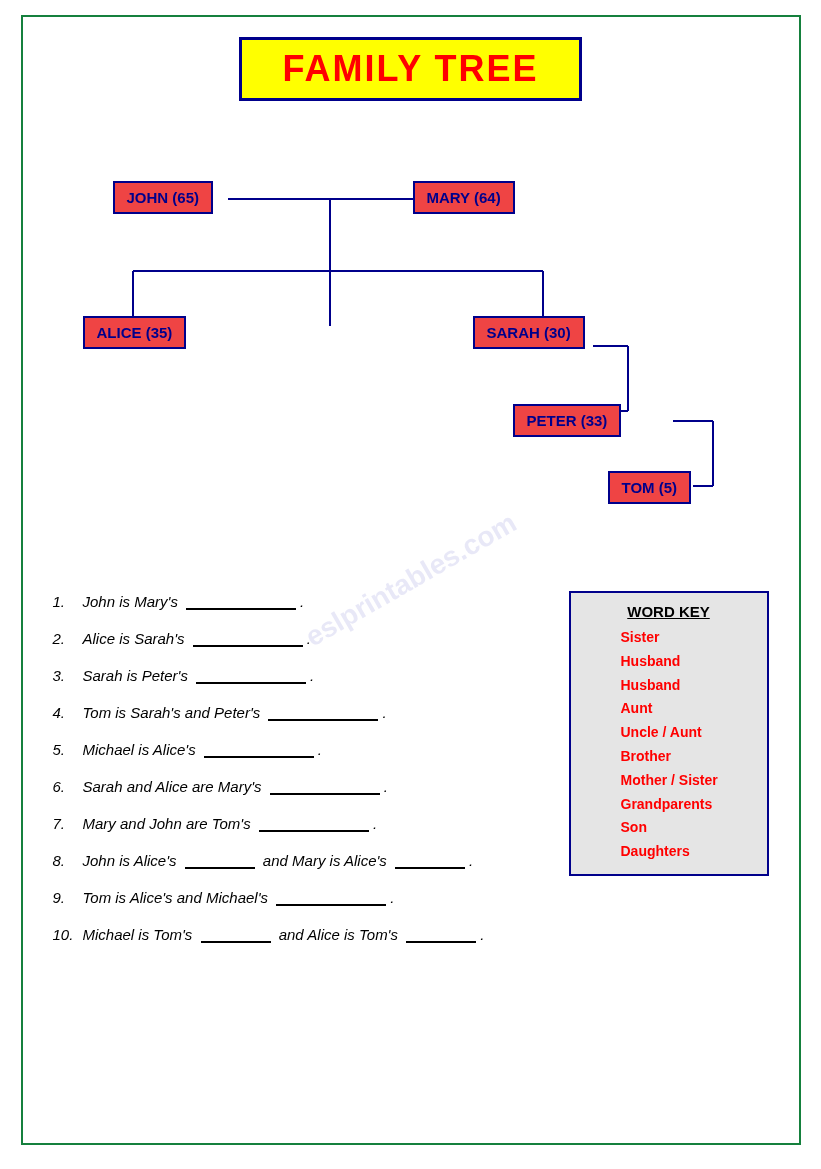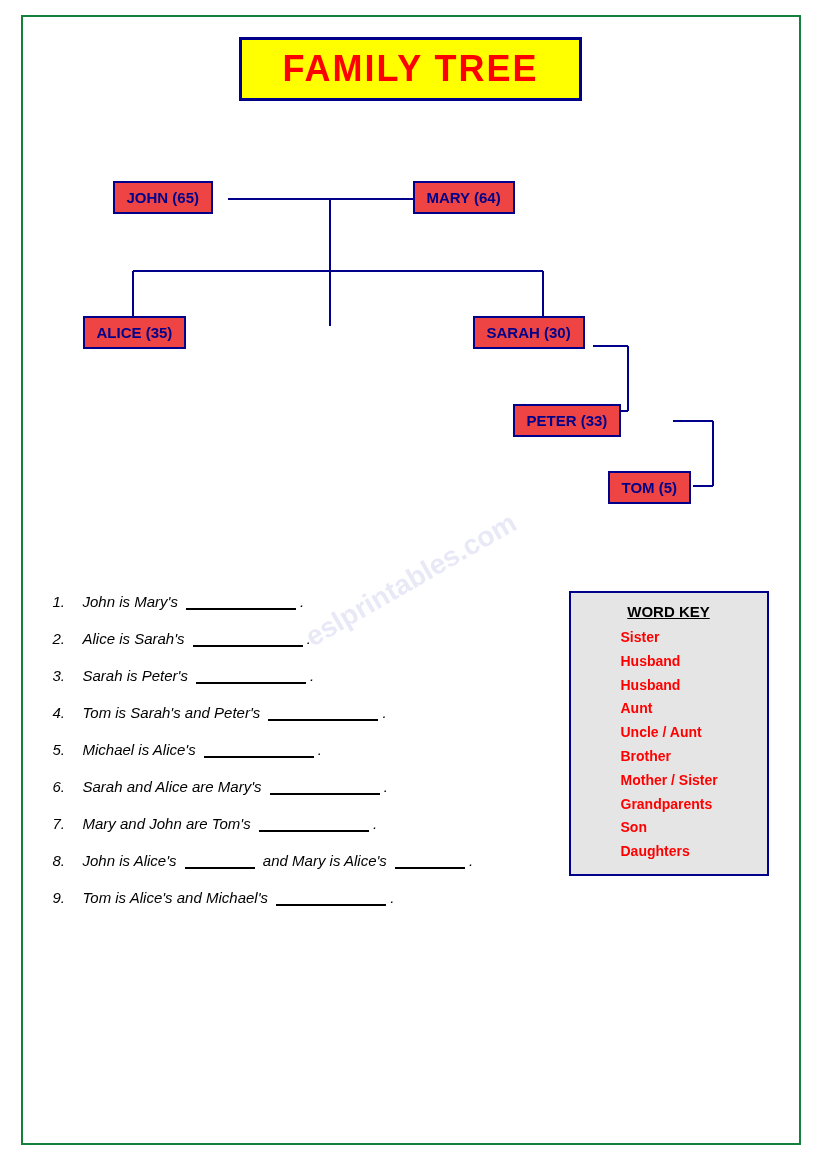--- a/index.html
+++ b/index.html
@@ -230,18 +230,22 @@
           <span class="q-text">Mary and John are Tom's <span class="blank">&nbsp;&nbsp;&nbsp;&nbsp;&nbsp;&nbsp;&nbsp;&nbsp;&nbsp;&nbsp;&nbsp;&nbsp;</span>.</span>
         </div>
         <div class="question-item">
           <span class="q-num">8.</span>
           <span class="q-text">John is Alice's <span class="blank blank-short">&nbsp;&nbsp;&nbsp;&nbsp;&nbsp;&nbsp;&nbsp;&nbsp;&nbsp;&nbsp;&nbsp;&nbsp;</span> and Mary is Alice's <span class="blank blank-short">&nbsp;&nbsp;&nbsp;&nbsp;&nbsp;&nbsp;&nbsp;&nbsp;</span>.</span>
         </div>
         <div class="question-item">
           <span class="q-num">9.</span>
           <span class="q-text">Tom is Alice's and Michael's <span class="blank">&nbsp;&nbsp;&nbsp;&nbsp;&nbsp;&nbsp;&nbsp;&nbsp;&nbsp;&nbsp;&nbsp;&nbsp;</span>.</span>
         </div>
+        <div class="question-item">
+          <span class="q-num">10.</span>
+          <span class="q-text">Michael is Tom's <span class="blank blank-short">&nbsp;&nbsp;&nbsp;&nbsp;&nbsp;&nbsp;&nbsp;&nbsp;&nbsp;&nbsp;&nbsp;&nbsp;</span> and Alice is Tom's <span class="blank blank-short">&nbsp;&nbsp;&nbsp;&nbsp;&nbsp;&nbsp;&nbsp;&nbsp;</span>.</span>
+        </div>
       </div>
 
   </div>
 
   <div class="watermark">eslprintables.com</div>
 </div>
 
 </body></html>

